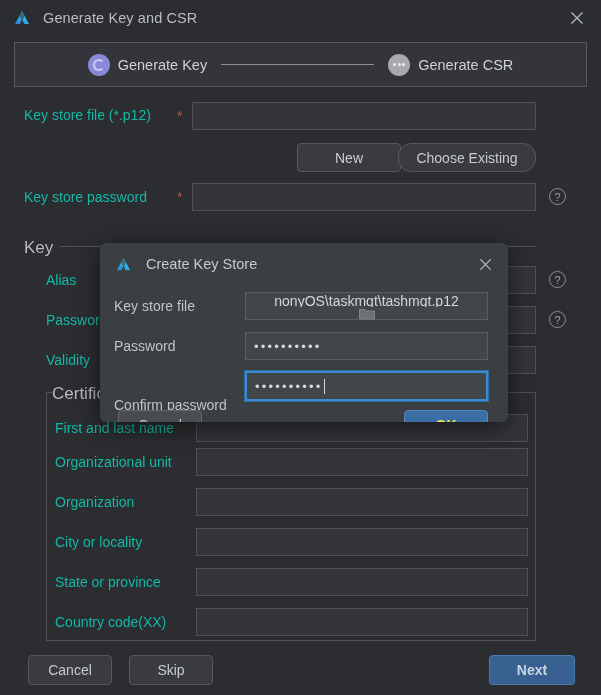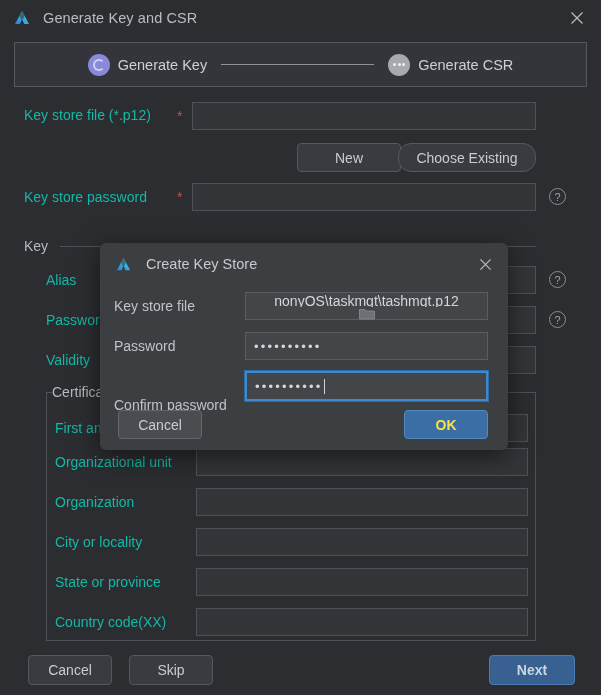--- a/index.html
+++ b/index.html
@@ -95,33 +95,33 @@
   .help-icon {
     width: 17px; height: 17px; border-radius: 50%;
     border: 1px solid #8c8f93; color: #9da0a4;
     font-size: 11px; display: flex; align-items: center; justify-content: center;
   }
 
   .group-line {
     position: absolute; height: 1px; background: #4e5155;
   }
   .group-title {
-    position: absolute; font-size: 14px; color: #b6b9bd; background: #2b2d30;
+    position: absolute; font-size: 17px; color: #b6b9bd; background: #2b2d30;
     padding-right: 6px;
   }
 
   .fieldset-box {
     position: absolute;
     border: 1px solid #4e5155;
   }
 
   
   .modal {
     position: absolute;
-    left: 100px; top: 243px; width: 408px; height: 207px;
+    left: 100px; top: 243px; width: 408px; height: 179px;
     background: #3c3f41;
     border-radius: 6px;
     box-shadow: 0 6px 26px rgba(0,0,0,.55);
     overflow: hidden;
   }
   .modal-title {
     position: absolute; left: 0; top: 0; width: 408px; height: 42px;
     display: flex; align-items: center;
   }
   .modal-logo { margin-left: 14px; width: 20px; height: 20px; display:flex; align-items:center; }

